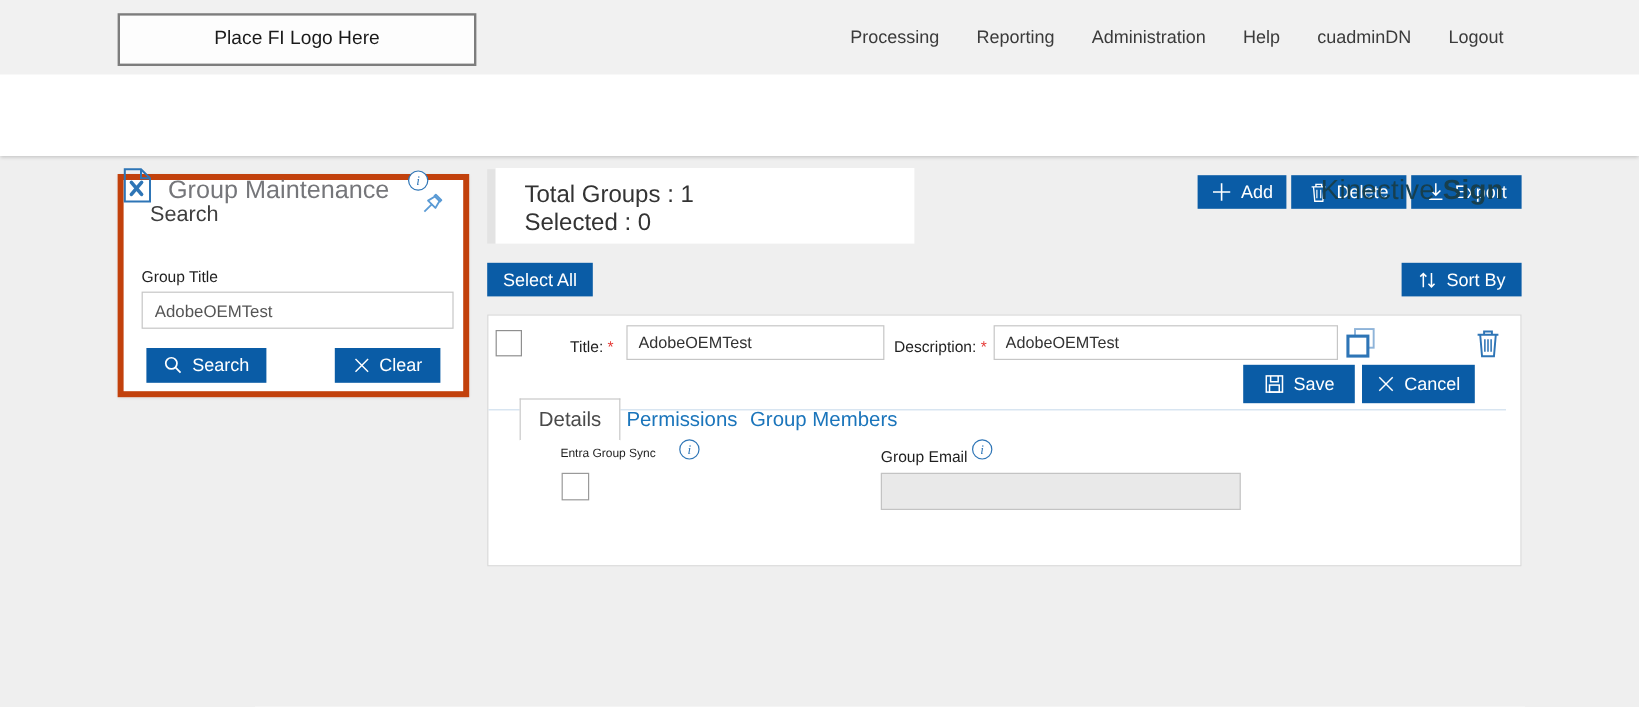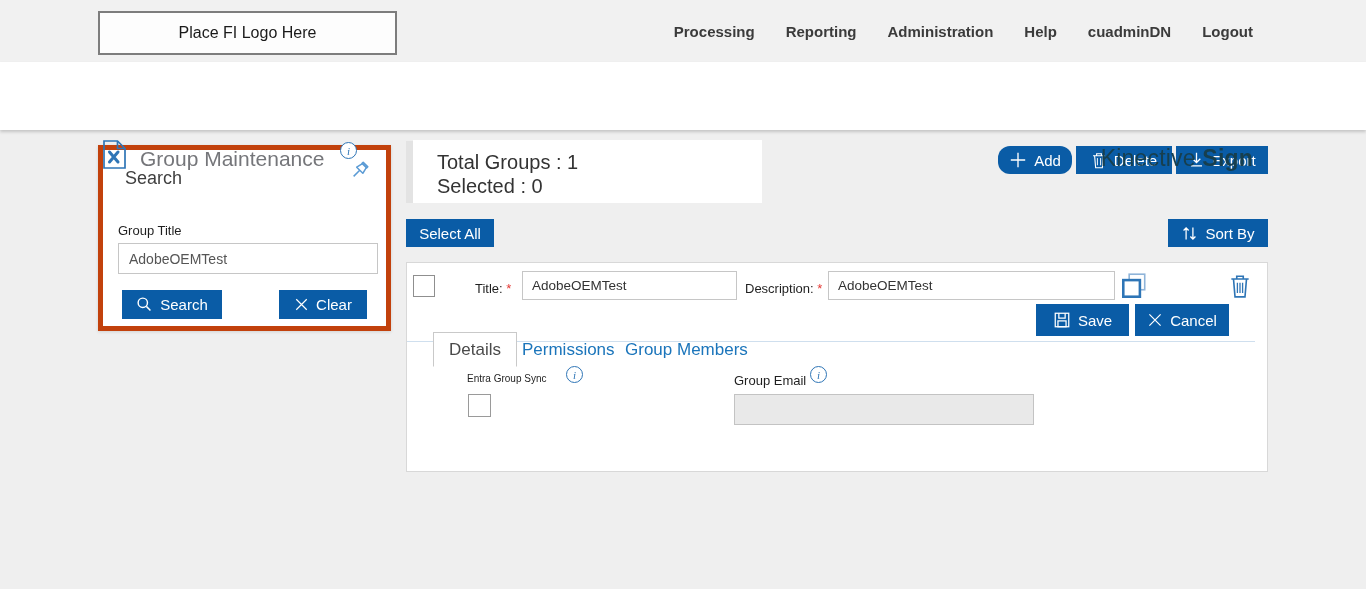--- a/index.html
+++ b/index.html
@@ -4,21 +4,21 @@
 <style>
   * { margin:0; padding:0; box-sizing:border-box; }
   body { font-family:"Liberation Sans", sans-serif; background:#fff; }
   .screen { position:relative; width:1366px; height:589px; overflow:hidden; background:#efefef; }
 
   
   .topbar { position:absolute; left:0; top:0; width:1366px; height:62px; background:#f1f1f1; }
   .logo-box { position:absolute; left:98px; top:11px; width:299px; height:44px; background:#fdfdfd;
               border:2px solid #7d7d7d; display:flex; align-items:center; justify-content:center;
               font-size:16px; color:#1a1a1a; }
-  .topnav { position:absolute; right:113px; top:0; height:62px; display:flex; align-items:center; gap:31px;font-weight:bold; }
+  .topnav { position:absolute; right:113px; top:0; height:62px; display:flex; align-items:center; gap:31px; }
   .topnav a { font-size:15px; color:#3b3b3b; text-decoration:none; cursor:pointer; }
 
   
   .header { position:absolute; left:0; top:62px; width:1366px; height:68px; background:#ffffff;
             box-shadow:0 2px 3px rgba(0,0,0,0.18); z-index:2; }
   .module-icon { position:absolute; left:101px; top:77px; }
   .page-title { position:absolute; left:140px; top:85px; font-size:21px; font-weight:400; color:#75767a; }
   .info-badge { display:inline-flex; align-items:center; justify-content:center; width:17px; height:17px;
                 border:1px solid #2e75b6; border-radius:50%; color:#2e75b6; font-size:11px;
                 font-family:"Liberation Serif", serif; font-style:italic; background:#fff; cursor:pointer; }
@@ -44,21 +44,21 @@
   .search-btn { position:absolute; left:19px; top:140px; width:100px; height:29px; }
   .clear-btn { position:absolute; right:19px; top:140px; width:88px; height:29px;text-align:center; }
 
   
   .scroll-strip { position:absolute; left:406px; top:141px; width:7px; height:62px; background:#e3e3e3; }
   .summary-box { position:absolute; left:413px; top:140px; width:349px; height:63px; background:#fff; }
   .summary-line { position:absolute; left:24px; font-size:20px; color:#333; }
   .summary-line.l1 { top:11px; } .summary-line.l2 { top:35px; }
 
   
-  .add-btn    { position:absolute; left:998px;  top:146px; width:74px;  height:28px;border-radius:12px; }
+  .add-btn    { position:absolute; left:998px;  top:146px; width:74px;  height:28px; }
   .delete-btn { position:absolute; left:1076px; top:146px; width:96px;  height:28px; }
   .export-btn { position:absolute; left:1176px; top:146px; width:92px;  height:28px; }
   .select-all-btn { position:absolute; left:406px; top:219px; width:88px; height:28px; }
   .sort-by-btn    { position:absolute; left:1168px; top:219px; width:100px; height:28px; }
 
   
   .group-card { position:absolute; left:406px; top:262px; width:862px; height:210px; background:#fff;
                 border:1px solid #d8d8d8; }
   .row-checkbox { position:absolute; left:6px; top:12px; width:22px; height:22px; border:1px solid #8f8f8f;
                   background:#fff; cursor:pointer; }

